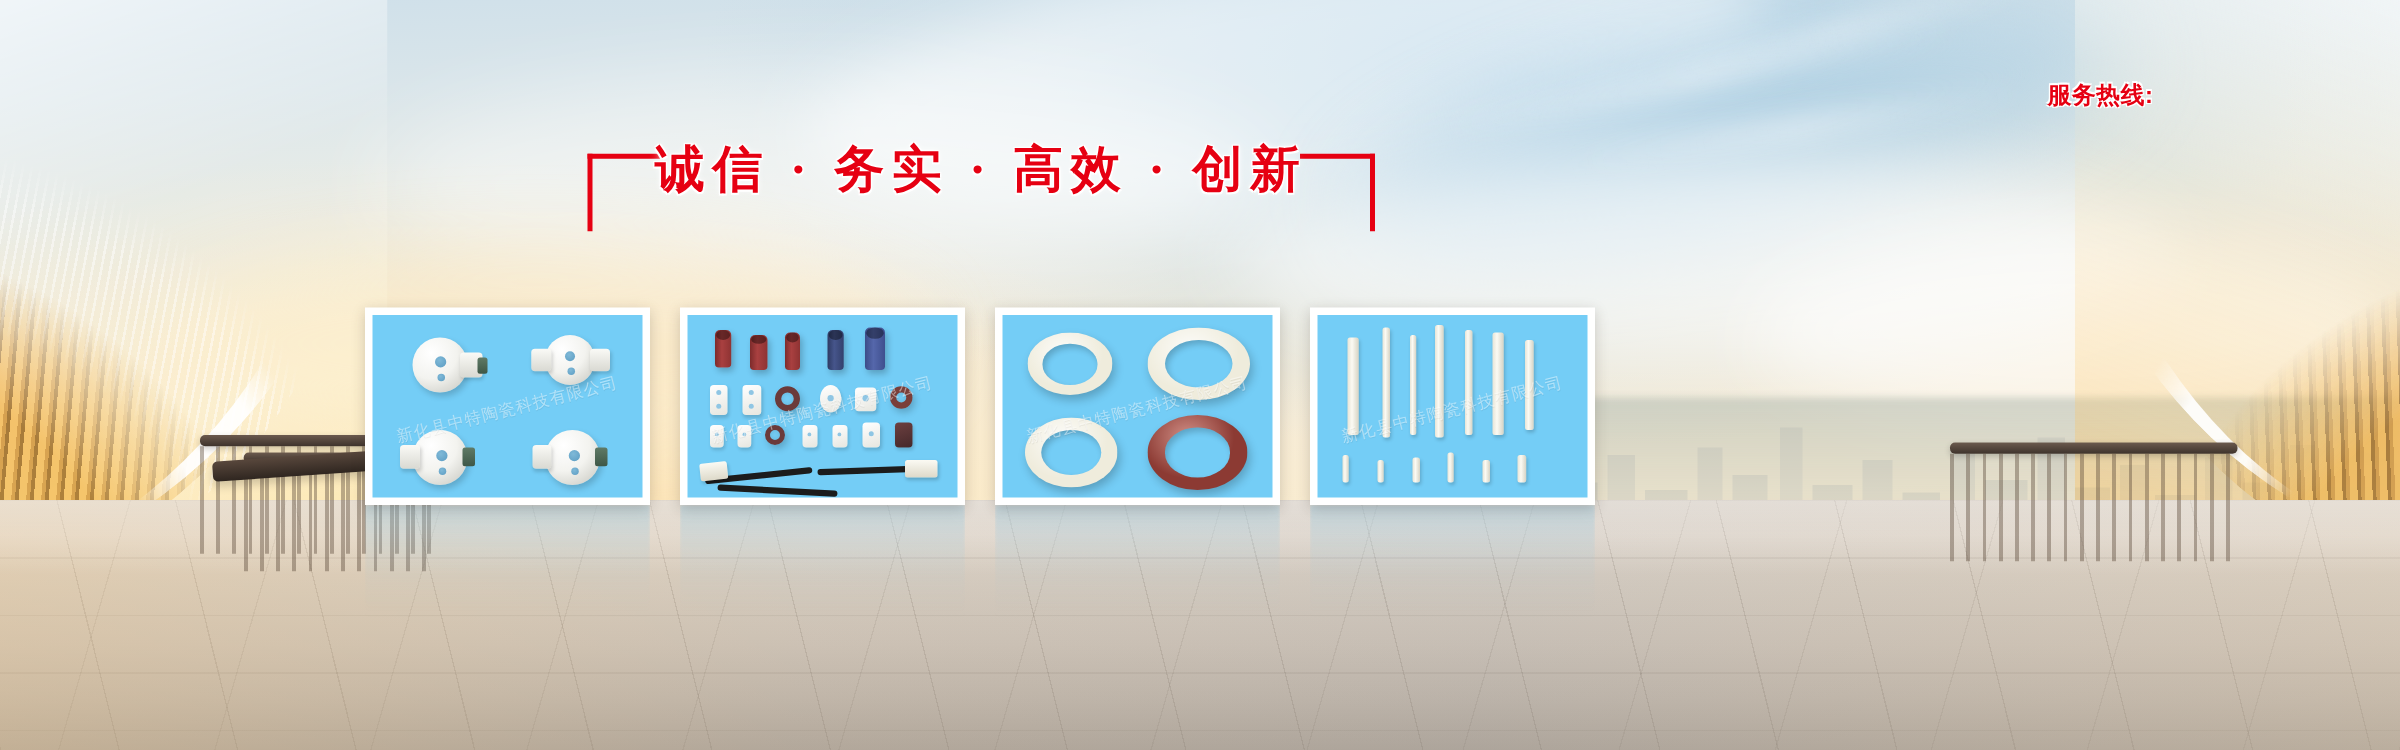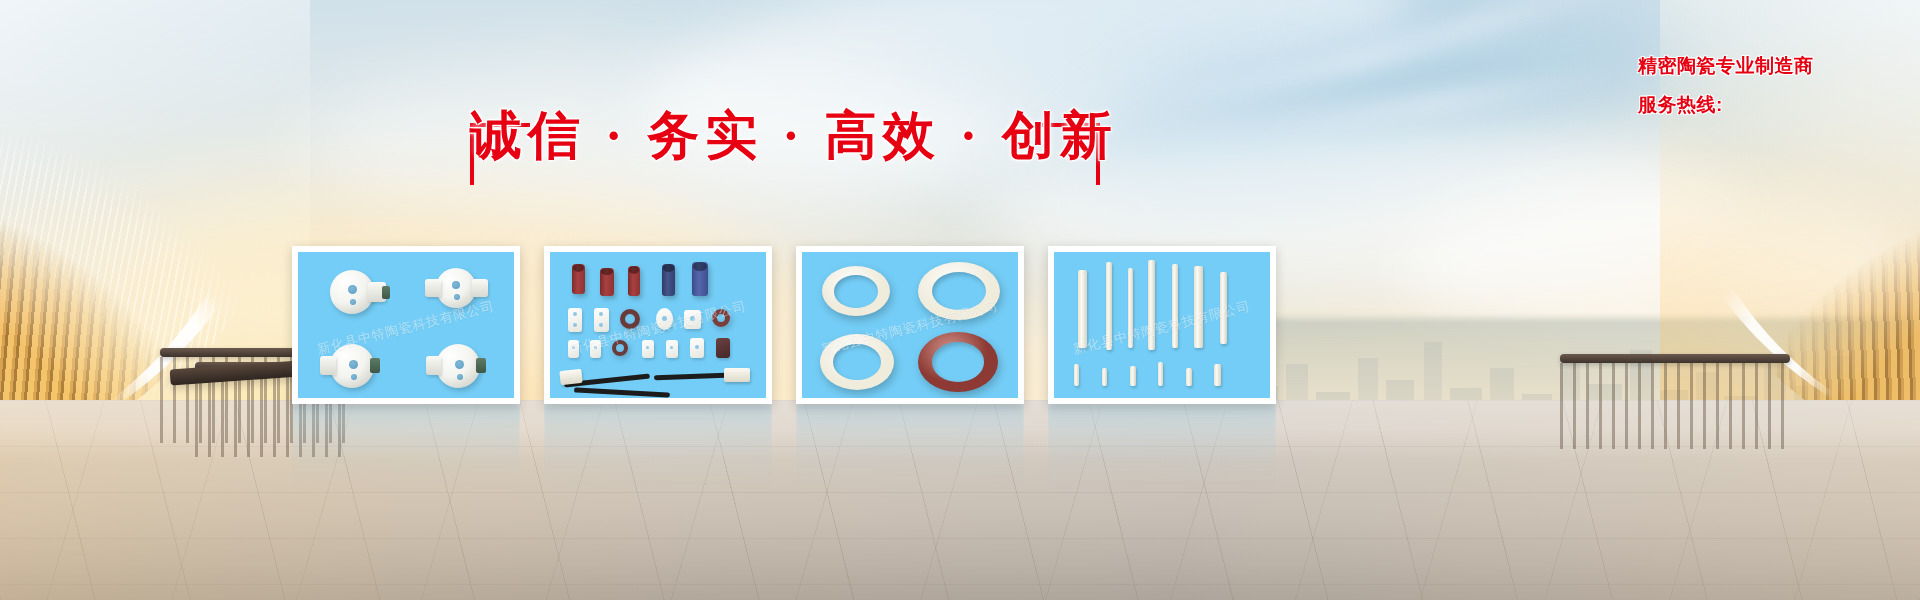--- a/index.html
+++ b/index.html
@@ -158,21 +158,21 @@
   }
 
   
   .slogan{position:absolute;left:470px;top:105px;width:630px;height:100px;}
   .brk{position:absolute;border-color:#e60012;border-style:solid;border-width:0;}
   .brk-tl{left:0;top:18px;width:60px;height:62px;border-left-width:4px;border-top-width:4px;}
   .brk-br{right:0;top:18px;width:60px;height:62px;border-right-width:4px;border-top-width:4px;}
   .slogan-cn{
     position:absolute;left:0;right:0;top:0;height:62px;line-height:62px;text-align:center;
     font-family:"Liberation Serif","DejaVu Serif",serif;
-    font-weight:700;font-size:52px;letter-spacing:6px;color:#e60012;
+    font-weight:700;font-size:40px;letter-spacing:6px;color:#e60012;
     text-shadow:0 0 3px #fff,0 0 6px #fff,1px 1px 0 #fff,-1px -1px 0 #fff,1px -1px 0 #fff,-1px 1px 0 #fff;
     white-space:nowrap;
   }
   .slogan-en{
     position:absolute;left:0;right:0;top:66px;height:28px;line-height:28px;text-align:center;
     font-weight:700;font-size:19px;letter-spacing:.6px;color:#1a1a1a;white-space:nowrap;
   }
 
   
   .contact{position:absolute;right:52px;top:52px;width:230px;text-align:left;}
@@ -347,21 +347,20 @@
   <div class="refl r3"></div>
   <div class="refl r4"></div>
 
   <div class="slogan">
     <div class="brk brk-tl"></div>
     <div class="brk brk-br"></div>
     <div class="slogan-cn">诚信 · 务实 · 高效 · 创新</div>
   </div>
 
   <div class="contact">
-    <div class="line l1">精密陶瓷专业制造商</div>
     <div class="line l2">服务热线:</div>
   </div>
 
   <div class="panels">
 
     <div class="panel p1">
       <div class="inner">
         <div class="pc disc" style="left:32px;top:18px;width:44px;height:44px;">
           <div class="hole" style="left:18px;top:15px;width:9px;height:9px;"></div>
           <div class="hole" style="left:20px;top:29px;width:6px;height:6px;"></div>

